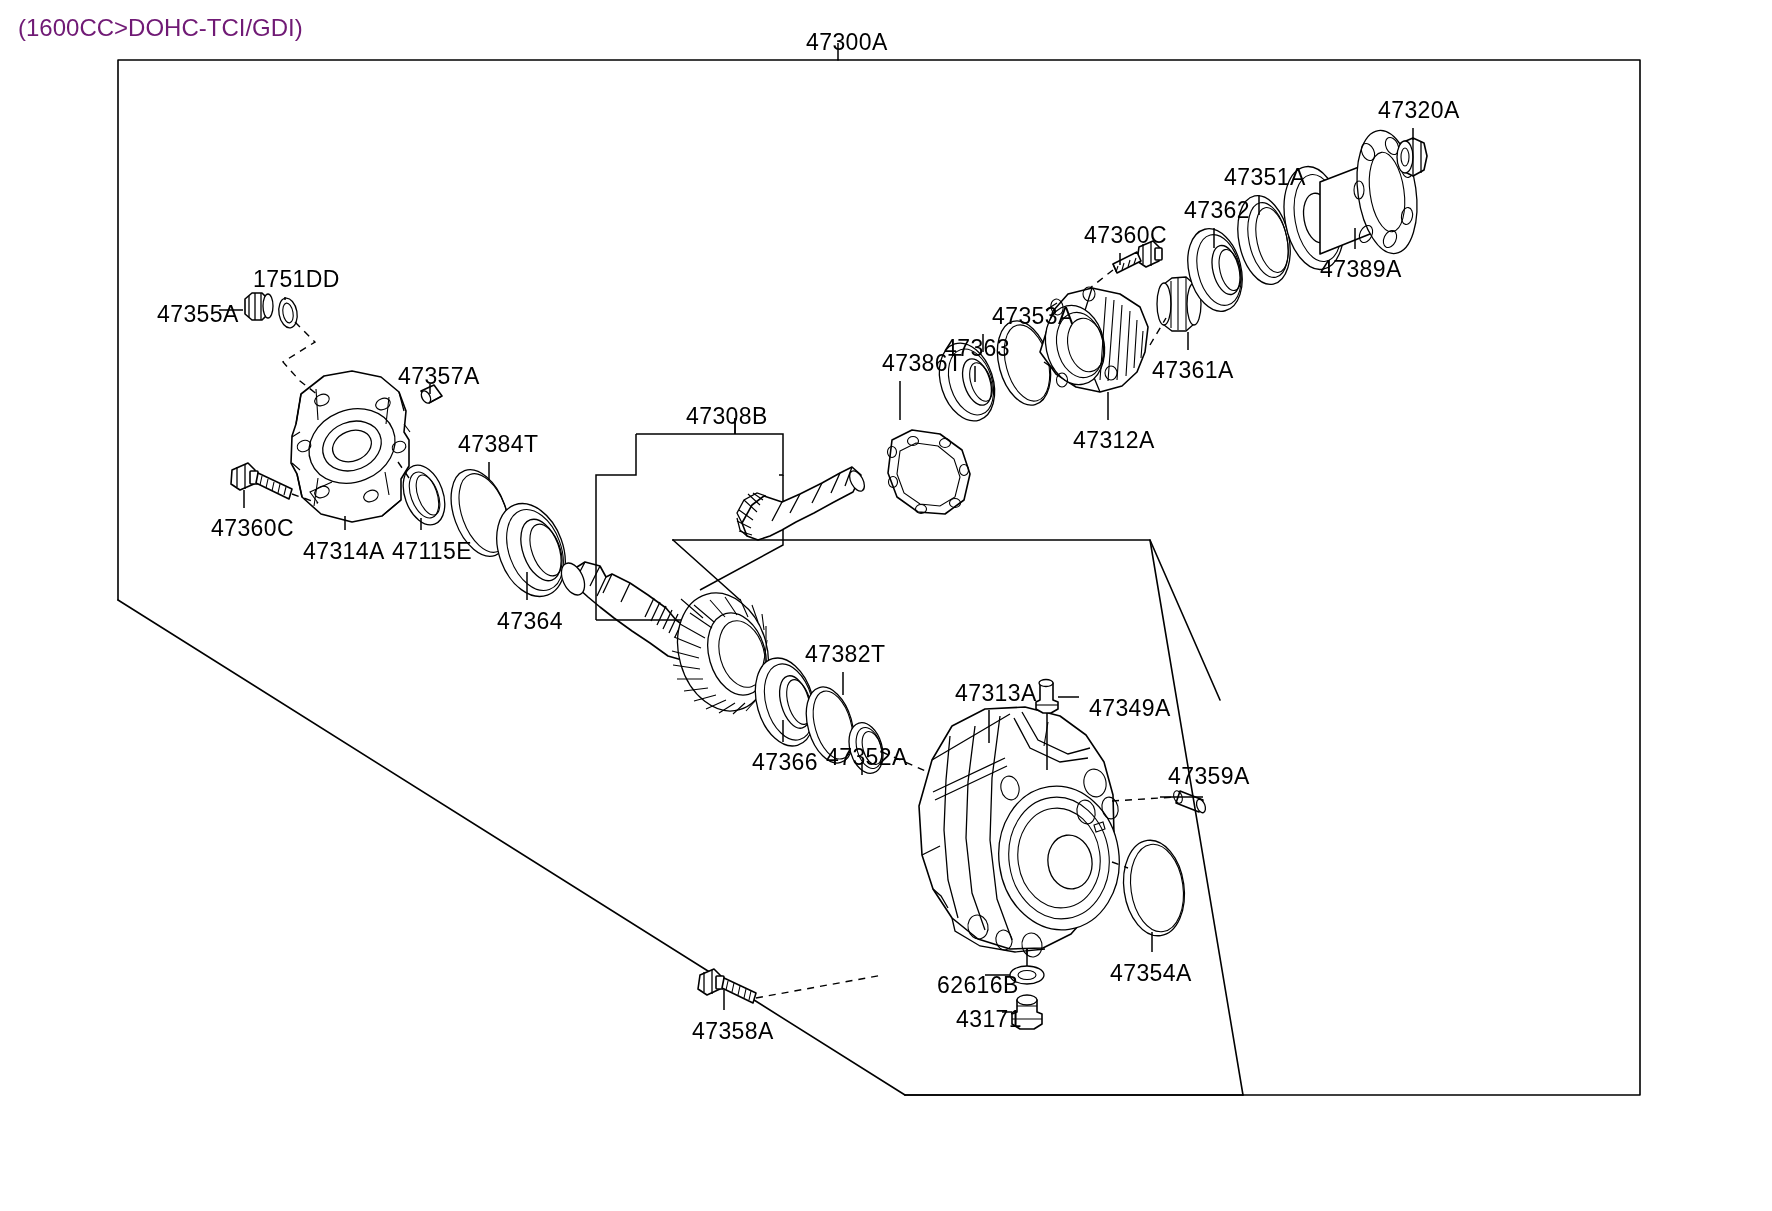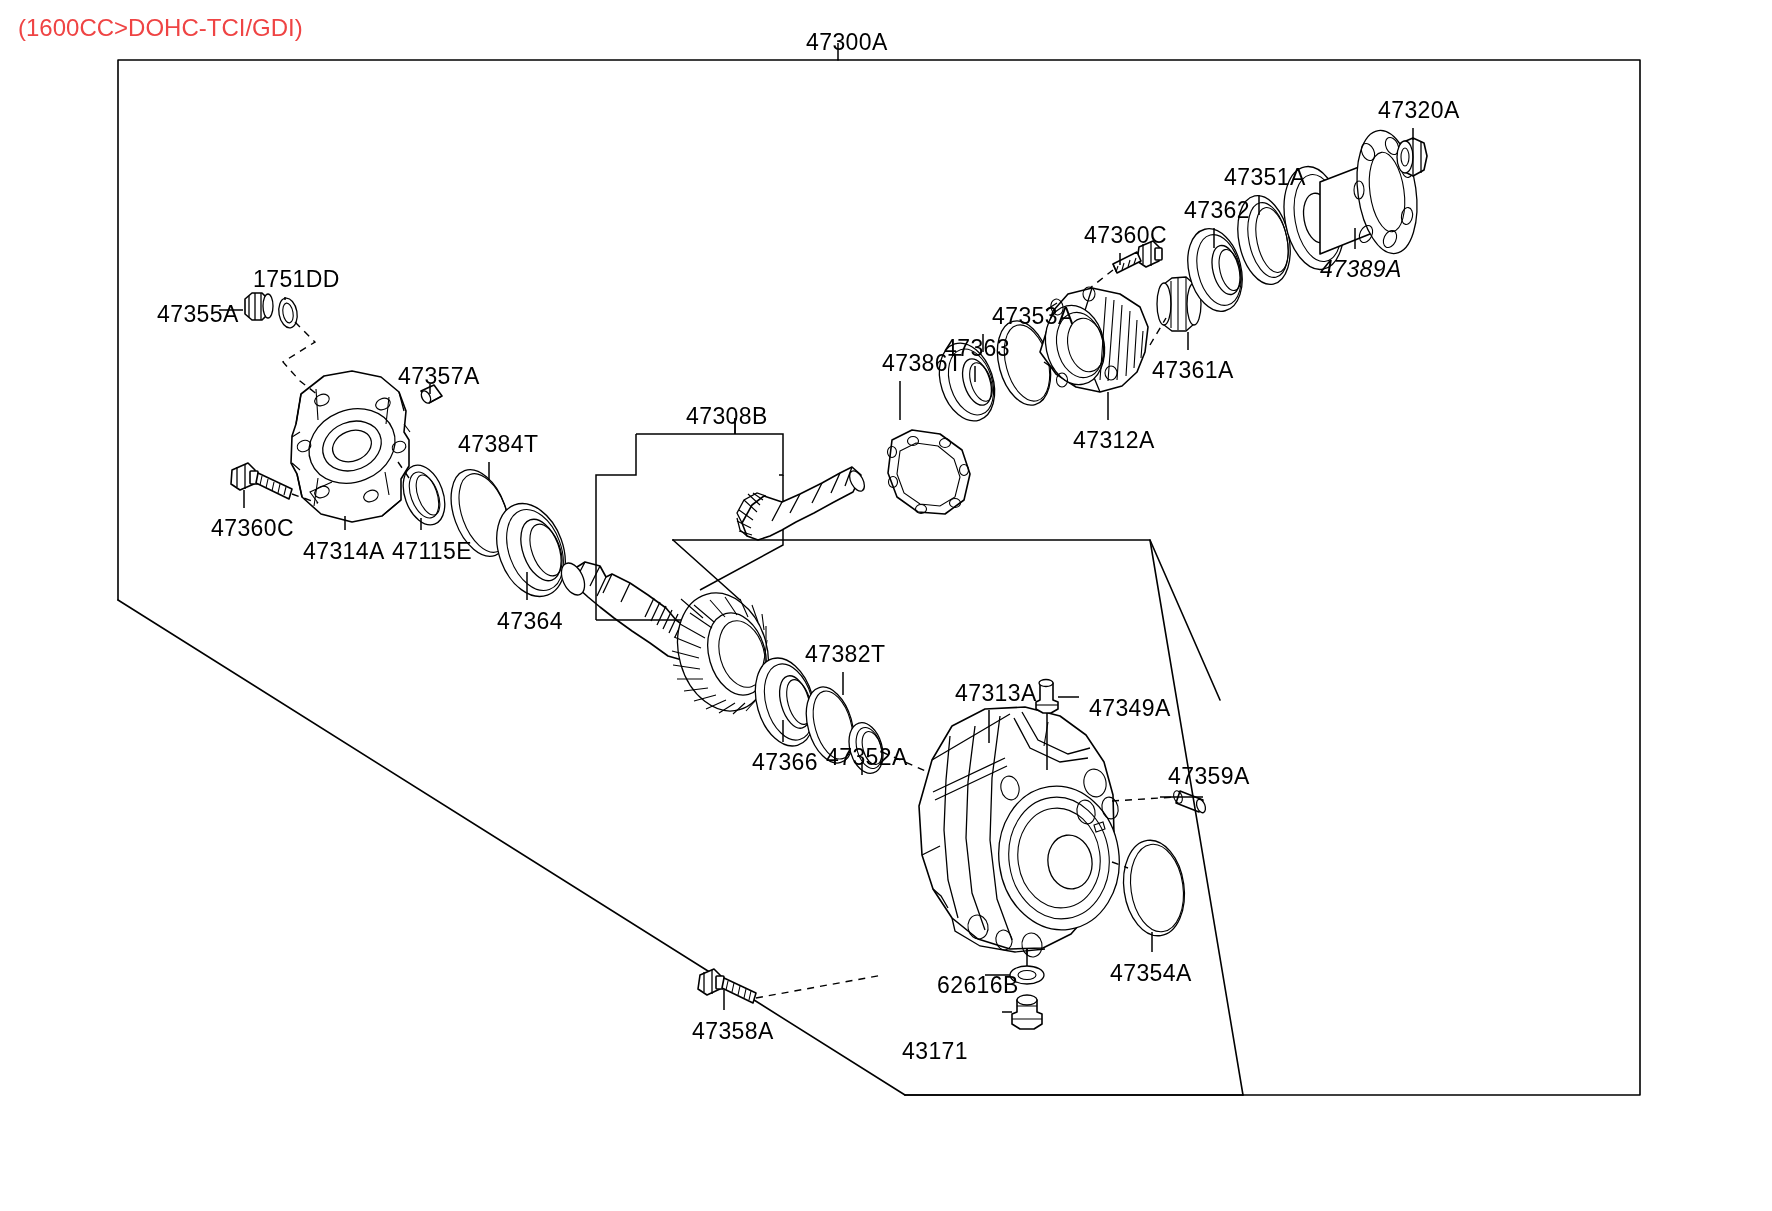--- a/index.html
+++ b/index.html
@@ -2,21 +2,21 @@
 <html><head>
 <meta charset="utf-8">
 <style>
   html,body{margin:0;padding:0;background:#fff;}
   body{width:1772px;height:1211px;position:relative;overflow:hidden;
        font-family:"Liberation Sans","DejaVu Sans",sans-serif;color:#000;}
   #stage{position:absolute;inset:0;width:1772px;height:1211px;}
   #svgroot{position:absolute;left:0;top:0;width:1772px;height:1211px;}
   .lbl{position:absolute;font-size:23px;letter-spacing:.4px;color:#000;
        white-space:nowrap;line-height:1;}
-  .hdr{position:absolute;font-size:24px;color:#ef4444;white-space:nowrap;line-height:1;}
+  .hdr{position:absolute;font-size:24px;color:#701a75;white-space:nowrap;line-height:1;}
 </style>
 </head>
 <body>
 
 <div id="stage">
 
   <div class="hdr" style="left:18px;top:16px;">(1600CC&gt;DOHC-TCI/GDI)</div>
 
   <svg id="svgroot" viewBox="0 0 1772 1211">
     <defs>
@@ -421,21 +421,21 @@
       <line x1="1160" y1="797" x2="1203" y2="797"></line>
       <line x1="1152" y1="952" x2="1152" y2="932"></line>
       <line x1="724" y1="1010" x2="724" y2="990"></line>
     </g>
   </svg>
 
   <div class="lbl" style="left:806px;top:31px;">47300A</div>
   <div class="lbl" style="left:1378px;top:99px;">47320A</div>
   <div class="lbl" style="left:1224px;top:166px;">47351A</div>
   <div class="lbl" style="left:1184px;top:199px;">47362</div>
-  <div class="lbl" style="left:1320px;top:258px;font-style:italic;">47389A</div>
+  <div class="lbl" style="left:1320px;top:258px;">47389A</div>
   <div class="lbl" style="left:1084px;top:224px;">47360C</div>
   <div class="lbl" style="left:948px;top:305px;margin-left:44px;">47353A</div>
   <div class="lbl" style="left:944px;top:337px;">47363</div>
   <div class="lbl" style="left:868px;top:352px;margin-left:14px;">47386T</div>
   <div class="lbl" style="left:1152px;top:359px;">47361A</div>
   <div class="lbl" style="left:1073px;top:429px;">47312A</div>
   <div class="lbl" style="left:253px;top:268px;">1751DD</div>
   <div class="lbl" style="left:157px;top:303px;">47355A</div>
   <div class="lbl" style="left:398px;top:365px;">47357A</div>
   <div class="lbl" style="left:686px;top:405px;">47308B</div>
@@ -445,16 +445,16 @@
   <div class="lbl" style="left:392px;top:540px;">47115E</div>
   <div class="lbl" style="left:497px;top:610px;">47364</div>
   <div class="lbl" style="left:805px;top:643px;">47382T</div>
   <div class="lbl" style="left:752px;top:751px;">47366</div>
   <div class="lbl" style="left:826px;top:746px;">47352A</div>
   <div class="lbl" style="left:955px;top:682px;">47313A</div>
   <div class="lbl" style="left:1089px;top:697px;">47349A</div>
   <div class="lbl" style="left:1168px;top:765px;">47359A</div>
   <div class="lbl" style="left:1110px;top:962px;">47354A</div>
   <div class="lbl" style="left:937px;top:974px;">62616B</div>
-  <div class="lbl" style="left:902px;top:1008px;margin-top:32px;">43171</div>
+  <div class="lbl" style="left:956px;top:1008px;">43171</div>
   <div class="lbl" style="left:692px;top:1020px;">47358A</div>
 
 </div>
 
 </body></html>

